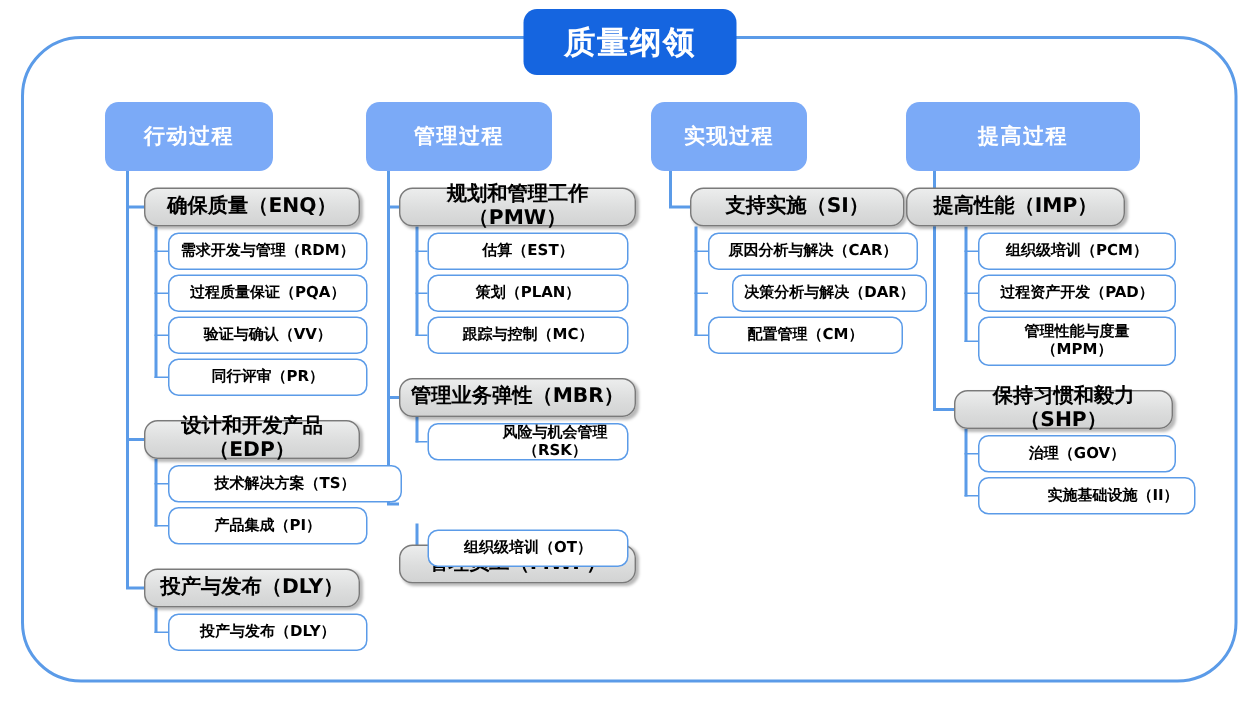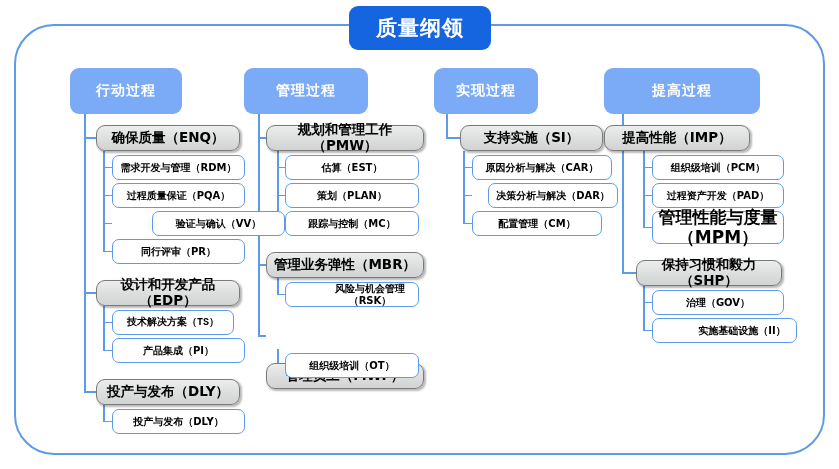--- a/index.html
+++ b/index.html
@@ -87,21 +87,21 @@
   }
   .node.leaf {
     background: #ffffff;
     border: 1.4px solid #5B9BE8;
     border-radius: 7px;
     color: #000000;
     font-size: 10px;
     font-weight: bold;
   }
   .node.leaf.two-line {
-    font-size: 17px;
+    font-size: 10px;
   }
 
   
   .conn {
     position: absolute;
     background: #5B9BE8;
     z-index: 1;
   }
   .conn.v { width: 1.6px; }
   .conn.h { height: 1.6px; }
@@ -117,28 +117,28 @@
 
   <div id="layers">
       <div class="col-header" style="left: 70px; top: 68px; width: 112px;">行动过程</div>
       <div class="conn h" style="left: 84px; top: 137.2px; width: 12px;"></div>
       <div class="node gray" style="left: 96px; top: 125px; width: 144px; height: 26px;">确保质量（ENQ）</div>
       <div class="conn h" style="left: 103px; top: 166.7px; width: 9px;"></div>
       <div class="node leaf" style="left: 112px; top: 155px; width: 133px; height: 25px;">需求开发与管理（RDM）</div>
       <div class="conn h" style="left: 103px; top: 194.7px; width: 9px;"></div>
       <div class="node leaf" style="left: 112px; top: 183px; width: 133px; height: 25px;">过程质量保证（PQA）</div>
       <div class="conn h" style="left: 103px; top: 222.7px; width: 9px;"></div>
-      <div class="node leaf" style="left: 112px; top: 211px; width: 133px; height: 25px; margin-left: 40px;">验证与确认（VV）</div>
+      <div class="node leaf" style="left: 112px; top: 211px; width: 133px; height: 25px;">验证与确认（VV）</div>
       <div class="conn h" style="left: 103px; top: 250.7px; width: 9px;"></div>
       <div class="node leaf" style="left: 112px; top: 239px; width: 133px; height: 25px;">同行评审（PR）</div>
       <div class="conn v" style="left: 103px; top: 151px; height: 100.5px;"></div>
       <div class="conn h" style="left: 84px; top: 292.2px; width: 12px;"></div>
       <div class="node gray" style="left: 96px; top: 280px; width: 144px; height: 26px;">设计和开发产品（EDP）</div>
       <div class="conn h" style="left: 103px; top: 321.7px; width: 9px;"></div>
-      <div class="node leaf" style="left: 112px; top: 310px; width: 122px; height: 25px; font-family: Liberation Mono, monospace;">技术解决方案（TS）</div>
+      <div class="node leaf" style="left: 112px; top: 310px; width: 156px; height: 25px;">技术解决方案（TS）</div>
       <div class="conn h" style="left: 103px; top: 349.7px; width: 9px;"></div>
       <div class="node leaf" style="left: 112px; top: 338px; width: 133px; height: 25px;">产品集成（PI）</div>
       <div class="conn v" style="left: 103px; top: 306px; height: 44.5px;"></div>
       <div class="conn h" style="left: 84px; top: 391.2px; width: 12px;"></div>
       <div class="node gray" style="left: 96px; top: 379px; width: 144px; height: 26px;">投产与发布（DLY）</div>
       <div class="conn h" style="left: 103px; top: 420.7px; width: 9px;"></div>
       <div class="node leaf" style="left: 112px; top: 409px; width: 133px; height: 25px;">投产与发布（DLY）</div>
       <div class="conn v" style="left: 103px; top: 405px; height: 16.5px;"></div>
       <div class="conn v" style="left: 84px; top: 114px; height: 278px;"></div>
       <div class="col-header" style="left: 244px; top: 68px; width: 124px;">管理过程</div>

